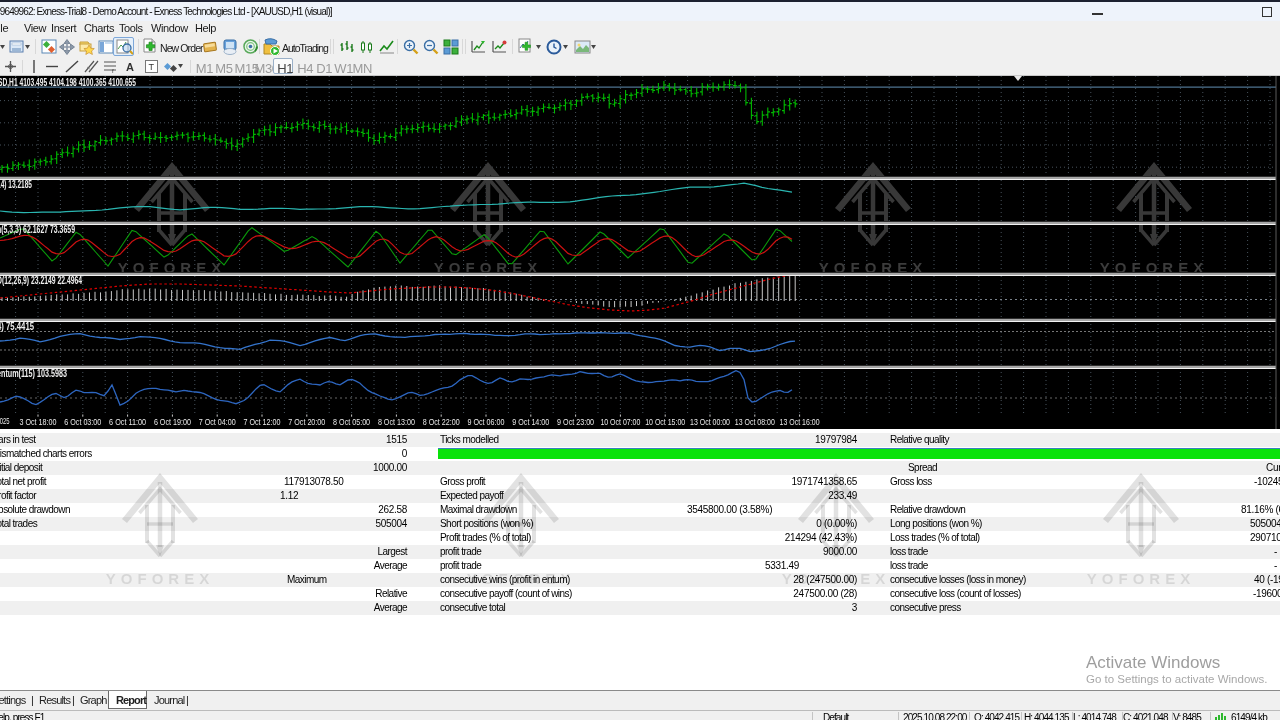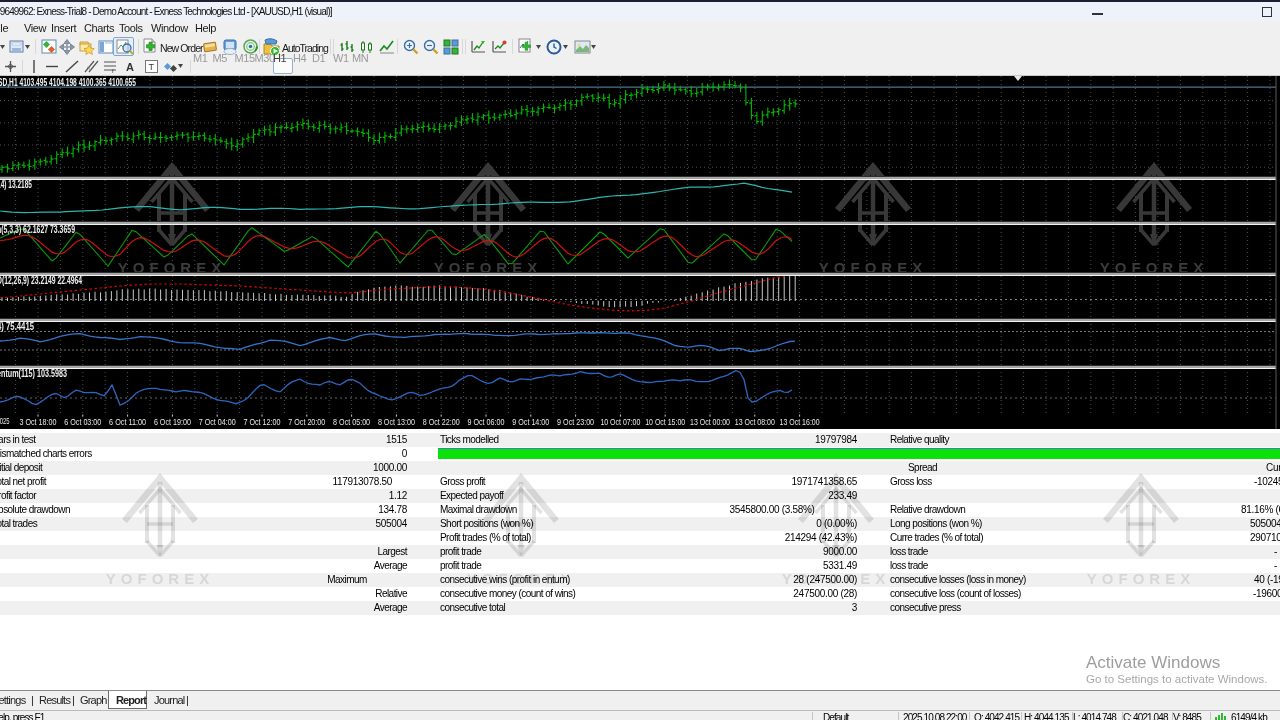--- a/index.html
+++ b/index.html
@@ -4,21 +4,21 @@
 html,body {width:1280px;height:720px;overflow:hidden;font-family:"Liberation Sans",sans-serif;background:#fff;position:relative}
 #titlebar {position:absolute;left:0;top:0;width:1280px;height:21px;background:#eef3fb;border-top:2px solid #1c2030}
 #titlebar .t {position:absolute;left:-5px;top:4px;font-size:10px;letter-spacing:-0.85px;color:#111;white-space:nowrap}
 #menubar {position:absolute;left:0;top:21px;width:1280px;height:15px;background:#f0f0f0}
 #menubar span {position:absolute;top:1px;font-size:11px;letter-spacing:-0.4px;color:#1a1a1a}
 #tb1 {position:absolute;left:0;top:36px;width:1280px;height:21px;background:#f0f0f0}
 #tb2 {position:absolute;left:0;top:57px;width:1280px;height:19px;background:#f0f0f0;border-bottom:1px solid #c8c8c8}
 .vsep {position:absolute;top:39px;width:1px;height:15px;background:#d8d8d8}
 .vsep2 {position:absolute;top:60px;width:1px;height:13px;background:#d8d8d8}
 .tbtxt {position:absolute;top:42px;font-size:10.5px;color:#1a1a1a;white-space:nowrap}
-.tflab {position:absolute;top:52px;font-size:11px;color:#9a9a9a;text-align:left;letter-spacing:-0.4px}
+.tflab {position:absolute;top:61px;font-size:13px;color:#9a9a9a;text-align:right;letter-spacing:-0.4px}
 #chart {position:absolute;left:0;top:76px}
 #table {position:absolute;left:0;top:433px;width:1280px;height:182px;background:#fff}
 .trow {position:absolute;left:0;width:1280px;height:14px}
 .tc {position:absolute;top:1px;font-size:10px;color:#000;white-space:nowrap;overflow:visible}
 .lab {letter-spacing:-0.55px}
 .num {letter-spacing:-0.3px}
 #greenbar {position:absolute;left:438px;top:448px;width:842px;height:11px;background:#0ae20a;border-top:1px solid #3a80c0}
 #wmlight {position:absolute;left:0;top:433px;pointer-events:none}
 #actwin {position:absolute;left:1086px;top:653px;font-size:17px;color:#9e9e9e}
 #actwin2 {position:absolute;left:1086px;top:673px;font-size:11.5px;color:#a8a8a8}
@@ -359,78 +359,78 @@
       <div class="tc num" style="left:287px;width:120px;text-align:right">0</div>
     </div>
 <div class="trow" style="top:28px;background:#f0f0f0">
       <div class="tc lab" style="left:-8px;width:220px">Initial deposit</div>
       <div class="tc num" style="left:287px;width:120px;text-align:right">1000.00</div>
       <div class="tc lab" style="left:908px;width:220px">Spread</div>
       <div class="tc num" style="left:1266px;width:40px">Curre</div>
     </div>
 <div class="trow" style="top:42px;background:#ffffff">
       <div class="tc lab" style="left:-8px;width:220px">Total net profit</div>
-      <div class="tc num" style="left:272px;width:120px;text-align:right">117913078.50</div>
+      <div class="tc num" style="left:284px;width:120px;text-align:left">117913078.50</div>
       <div class="tc lab" style="left:440px;width:220px">Gross profit</div>
       <div class="tc num" style="left:697px;width:160px;text-align:right">1971741358.65</div>
       <div class="tc lab" style="left:890px;width:220px">Gross loss</div>
       <div class="tc num" style="left:1254px;width:60px">-1024593</div>
     </div>
 <div class="trow" style="top:56px;background:#f0f0f0">
       <div class="tc lab" style="left:-8px;width:220px">Profit factor</div>
-      <div class="tc num" style="left:287px;width:120px;text-align:right">1.12</div>
+      <div class="tc num" style="left:280px;width:120px;">1.12</div>
       <div class="tc lab" style="left:440px;width:220px">Expected payoff</div>
       <div class="tc num" style="left:707px;width:150px;text-align:right">233.49</div>
     </div>
 <div class="trow" style="top:70px;background:#ffffff">
       <div class="tc lab" style="left:-8px;width:220px">Absolute drawdown</div>
-      <div class="tc num" style="left:287px;width:120px;text-align:right">134.78</div>
+      <div class="tc num" style="left:287px;width:120px;text-align:right">262.58</div>
       <div class="tc lab" style="left:440px;width:220px">Maximal drawdown</div>
-      <div class="tc num" style="left:687px;width:170px;text-align:center">3545800.00 (3.58%)</div>
+      <div class="tc num" style="left:687px;width:170px;text-align:left">3545800.00 (3.58%)</div>
       <div class="tc lab" style="left:890px;width:220px">Relative drawdown</div>
       <div class="tc num" style="left:1241px;width:60px">81.16% (63</div>
     </div>
 <div class="trow" style="top:84px;background:#f0f0f0">
       <div class="tc lab" style="left:-8px;width:220px">Total trades</div>
       <div class="tc num" style="left:287px;width:120px;text-align:right">505004</div>
       <div class="tc lab" style="left:440px;width:220px">Short positions (won %)</div>
       <div class="tc num" style="left:707px;width:150px;text-align:right">0 (0.00%)</div>
       <div class="tc lab" style="left:890px;width:220px">Long positions (won %)</div>
       <div class="tc num" style="left:1250px;width:40px">505004 (</div>
     </div>
 <div class="trow" style="top:98px;background:#ffffff">
       <div class="tc lab" style="left:440px;width:220px">Profit trades (% of total)</div>
       <div class="tc num" style="left:697px;width:160px;text-align:right">214294 (42.43%)</div>
-      <div class="tc lab" style="left:890px;width:220px">Curre trades (% of total)</div>
+      <div class="tc lab" style="left:890px;width:220px">Loss trades (% of total)</div>
       <div class="tc num" style="left:1250px;width:40px">290710 (</div>
     </div>
 <div class="trow" style="top:112px;background:#f0f0f0">
       <div class="tc lab" style="left:287px;width:120px;text-align:right">Largest</div>
       <div class="tc lab" style="left:440px;width:220px">profit trade</div>
       <div class="tc num" style="left:707px;width:150px;text-align:right">9000.00</div>
       <div class="tc lab" style="left:890px;width:220px">loss trade</div>
       <div class="tc num" style="left:1274px;width:10px">-</div>
     </div>
 <div class="trow" style="top:126px;background:#ffffff">
       <div class="tc lab" style="left:287px;width:120px;text-align:right">Average</div>
       <div class="tc lab" style="left:440px;width:220px">profit trade</div>
-      <div class="tc num" style="left:707px;width:150px;text-align:right">5331.49</div>
+      <div class="tc num" style="left:707px;width:150px;text-align:center">5331.49</div>
       <div class="tc lab" style="left:890px;width:220px">loss trade</div>
       <div class="tc num" style="left:1274px;width:10px">-</div>
     </div>
 <div class="trow" style="top:140px;background:#f0f0f0">
-      <div class="tc lab" style="left:287px;width:120px;text-align:center">Maximum</div>
+      <div class="tc lab" style="left:287px;width:120px;text-align:left">Maximum</div>
       <div class="tc lab" style="left:440px;width:260px">consecutive wins (profit in entum)</div>
       <div class="tc num" style="left:697px;width:160px;text-align:right">28 (247500.00)</div>
       <div class="tc lab" style="left:890px;width:280px">consecutive losses (loss in money)</div>
       <div class="tc num" style="left:1254px;width:40px">40 (-19</div>
     </div>
 <div class="trow" style="top:154px;background:#ffffff">
       <div class="tc lab" style="left:287px;width:120px;text-align:right">Relative</div>
-      <div class="tc lab" style="left:440px;width:260px">consecutive money (count of wins)</div>
+      <div class="tc lab" style="left:440px;width:260px">consecutive payoff (count of wins)</div>
       <div class="tc num" style="left:697px;width:160px;text-align:right">247500.00 (28)</div>
       <div class="tc lab" style="left:890px;width:280px">consecutive loss (count of losses)</div>
       <div class="tc num" style="left:1253px;width:40px">-196000</div>
     </div>
 <div class="trow" style="top:168px;background:#f0f0f0">
       <div class="tc lab" style="left:287px;width:120px;text-align:right">Average</div>
       <div class="tc lab" style="left:440px;width:220px">consecutive total</div>
       <div class="tc num" style="left:707px;width:150px;text-align:right">3</div>
       <div class="tc lab" style="left:890px;width:220px">consecutive press</div>
     </div>

